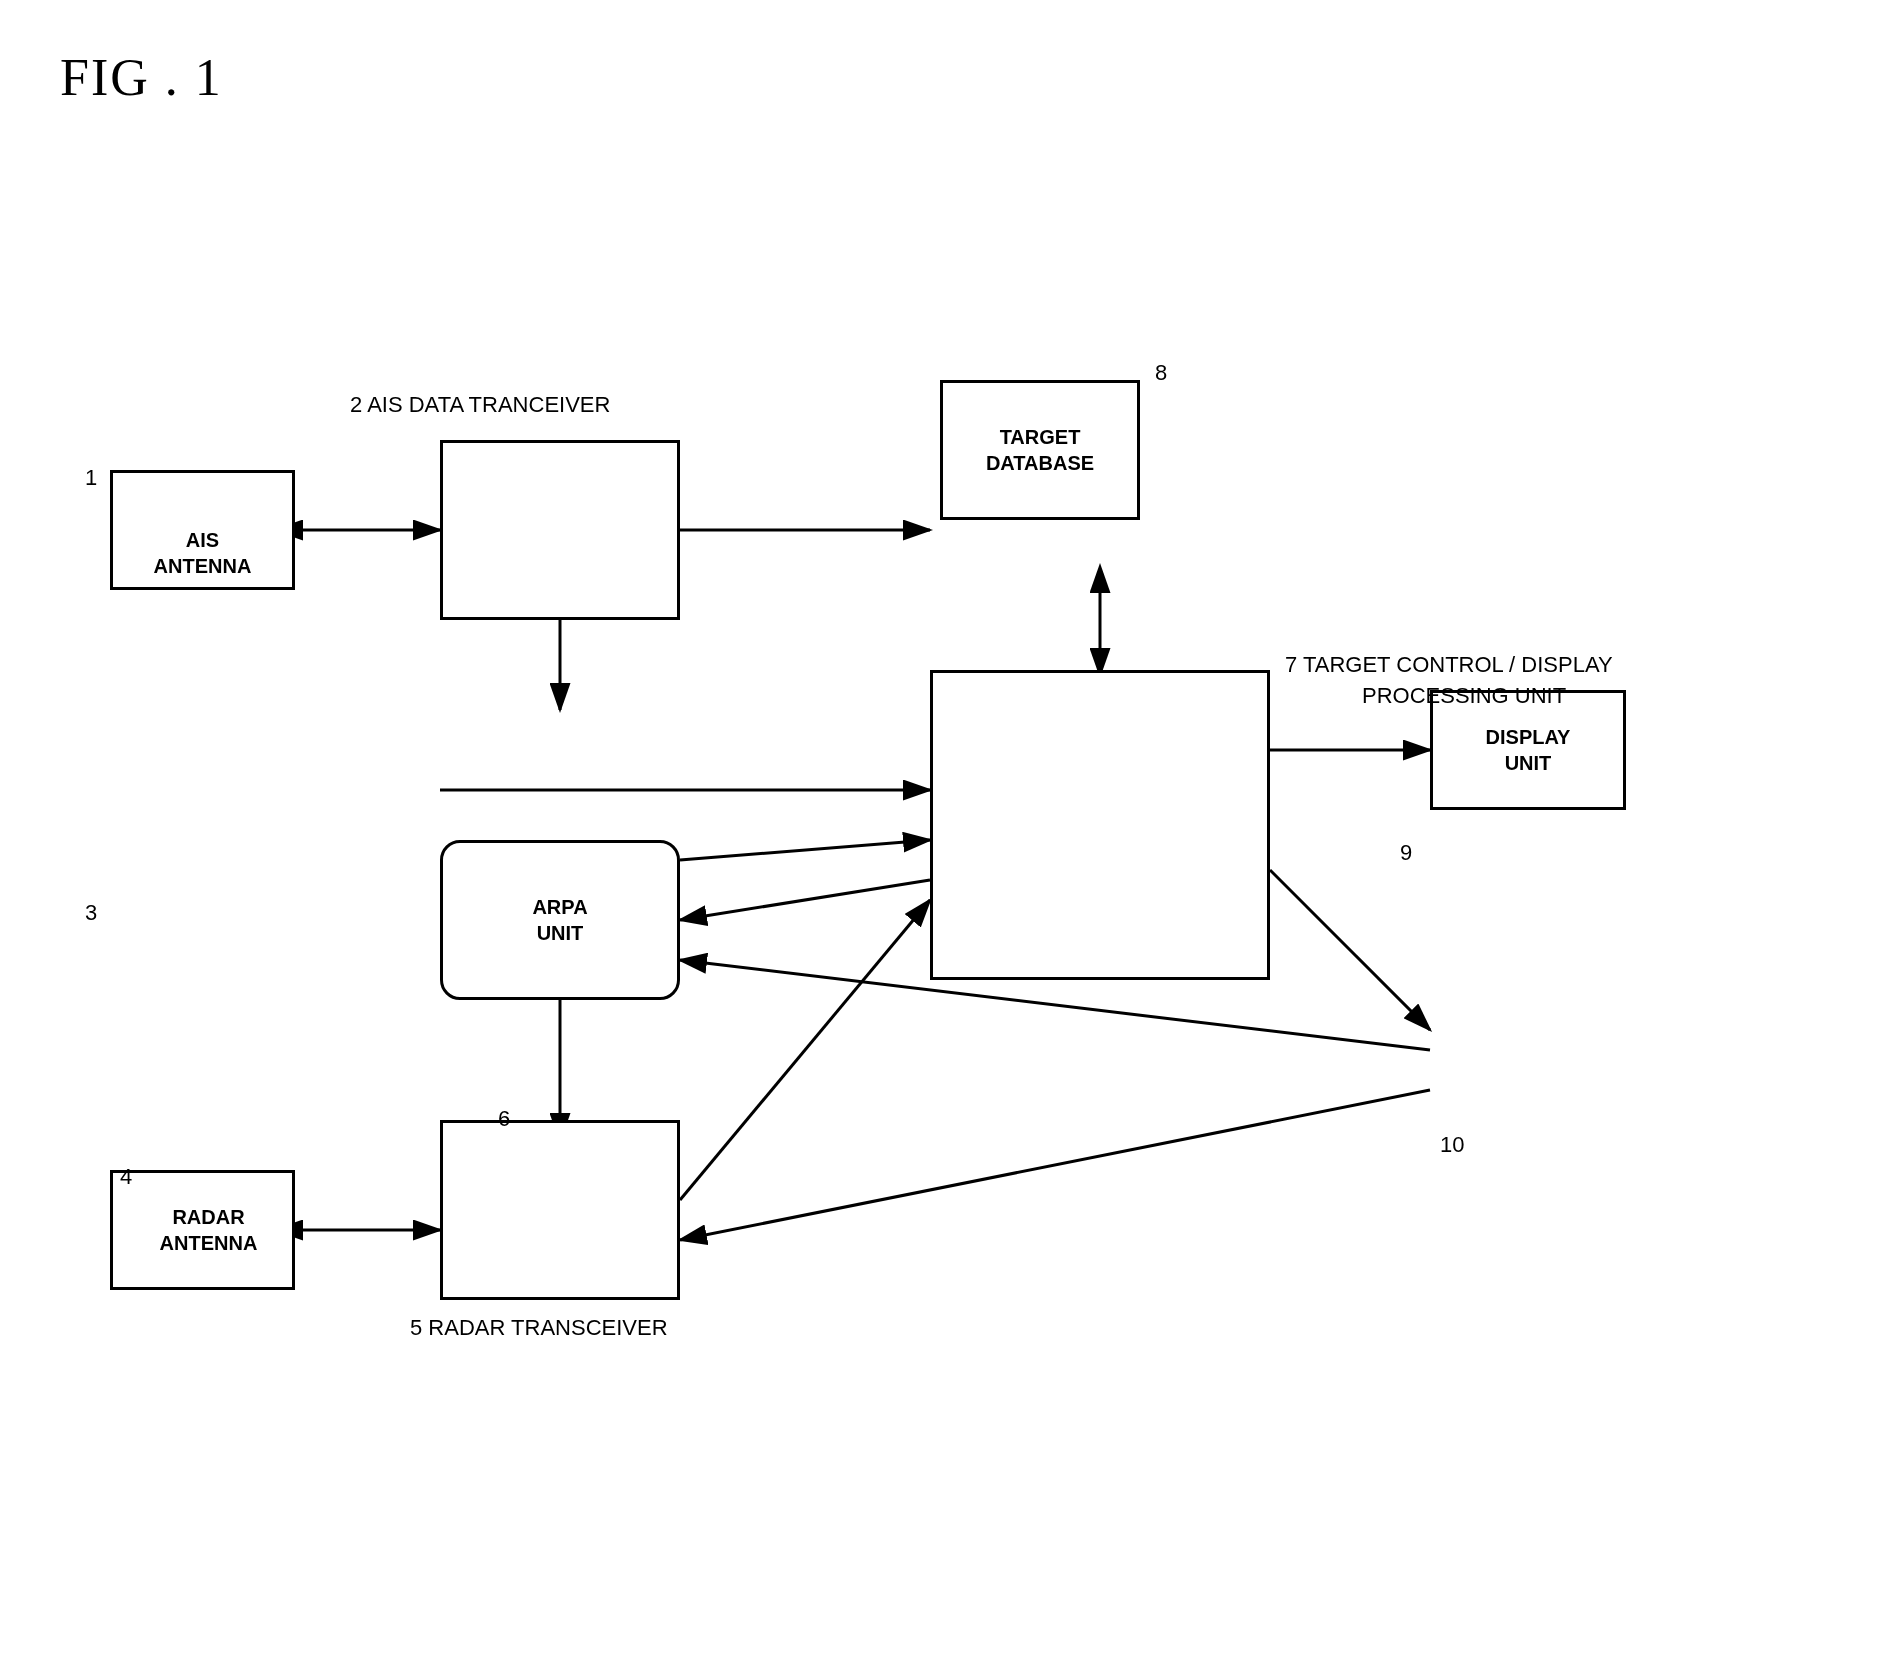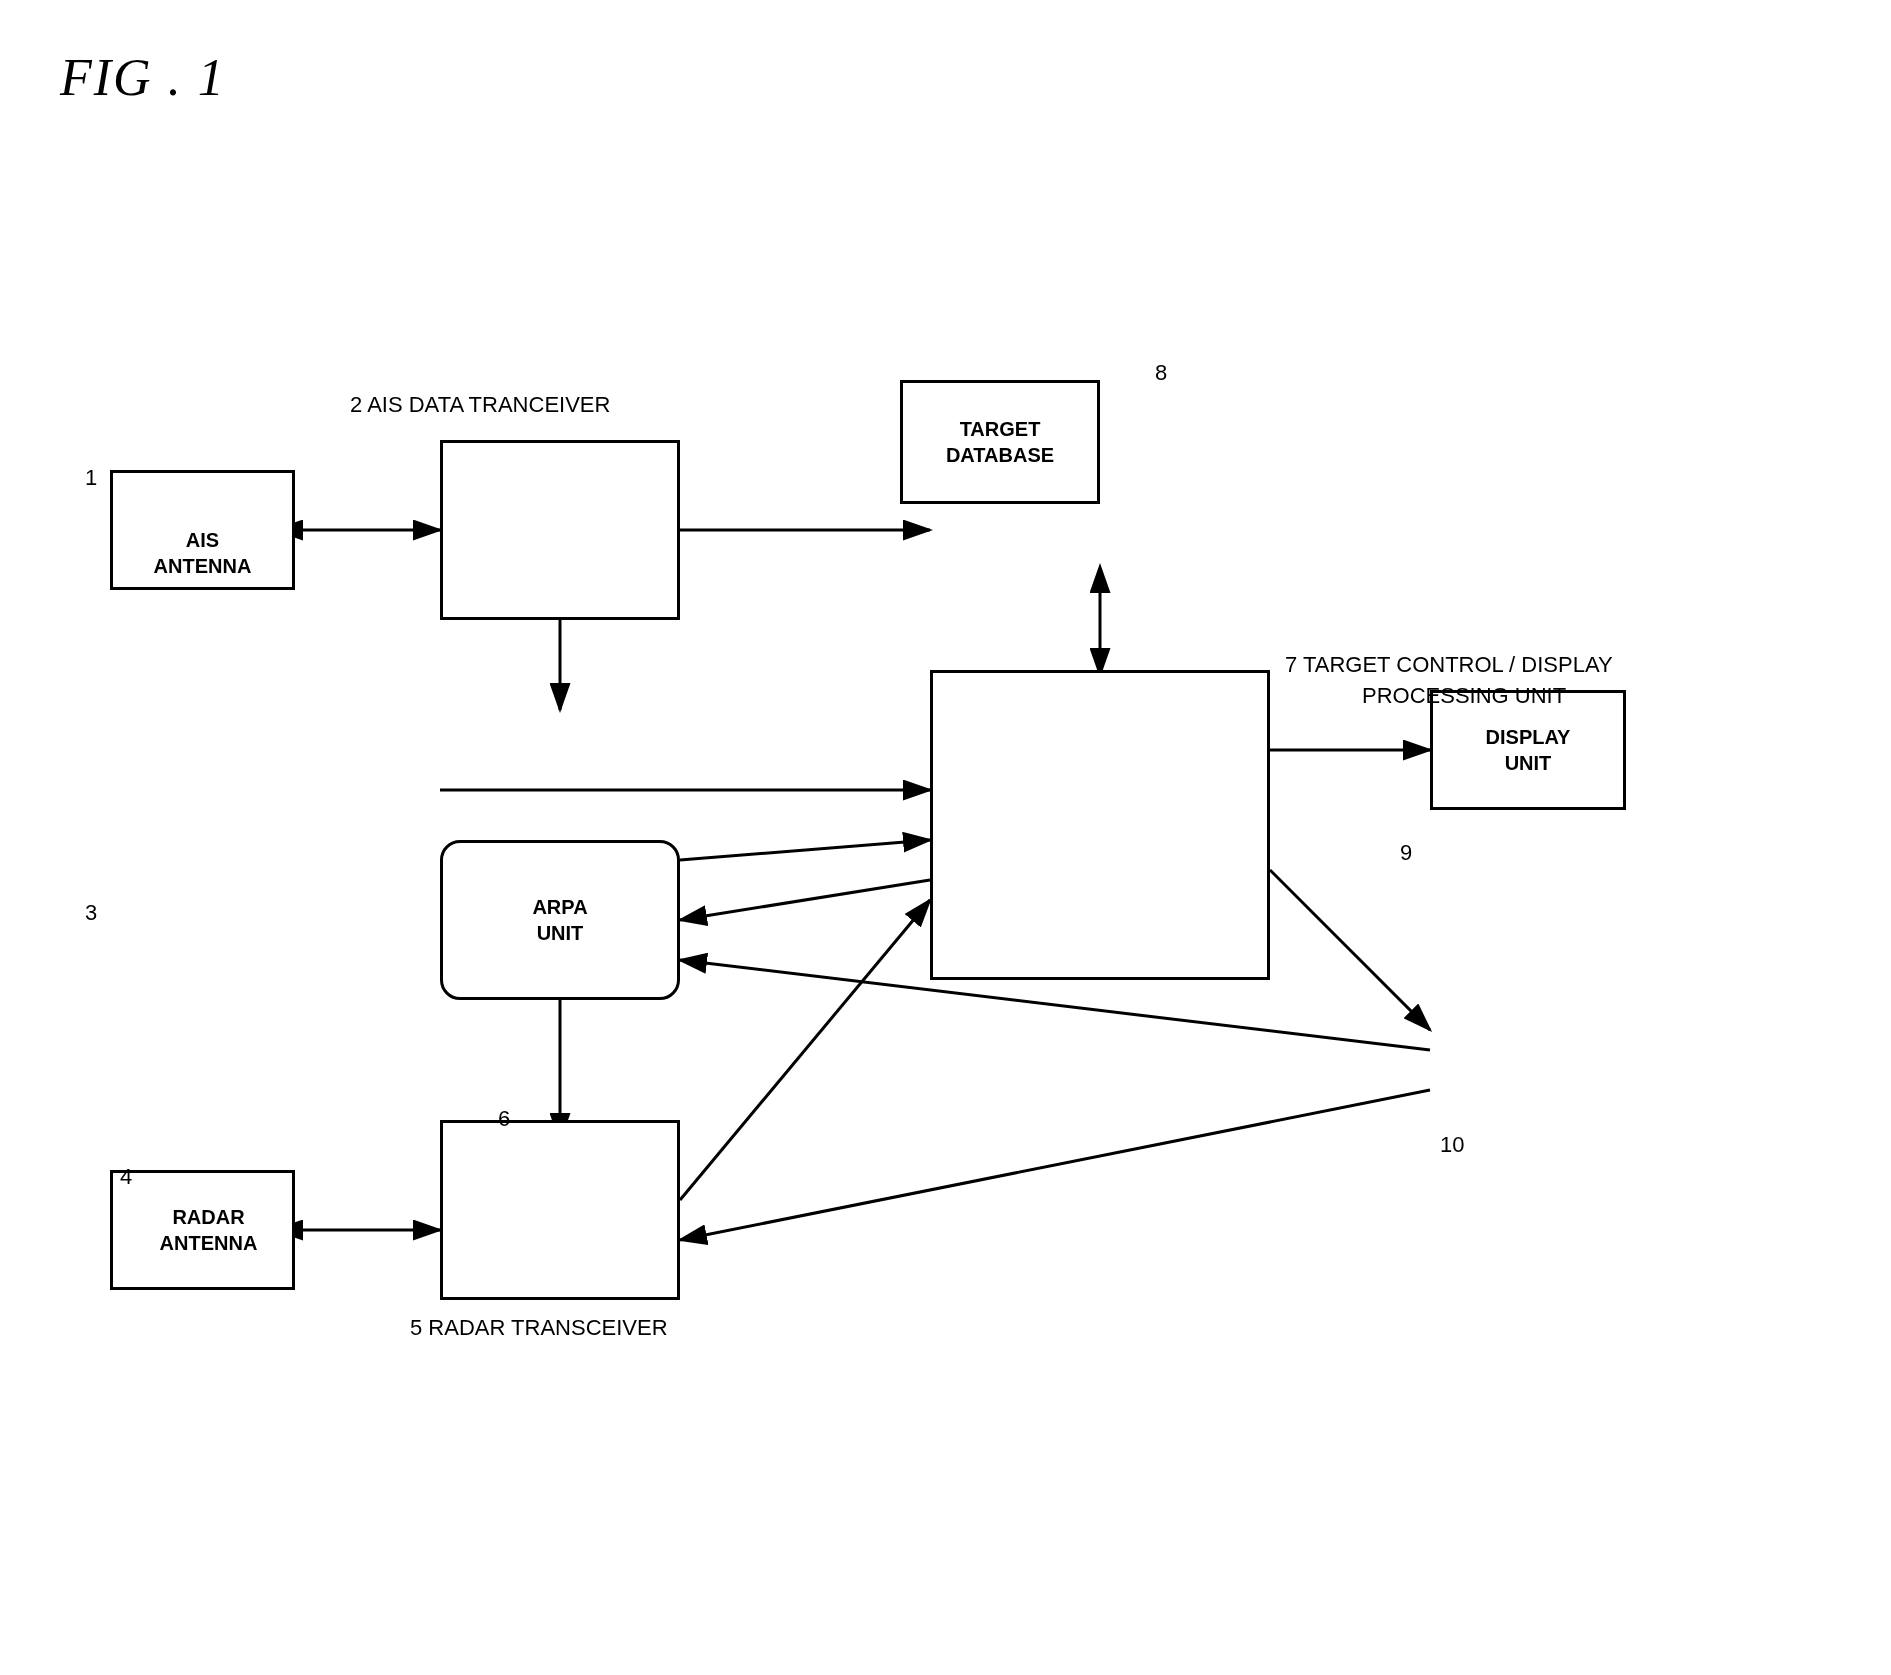--- a/index.html
+++ b/index.html
@@ -10,21 +10,20 @@
       position: relative;
       font-family: 'Times New Roman', Times, serif;
       overflow: hidden;
     }
 
     .fig-title {
       position: absolute;
       top: 48px;
       left: 60px;
       font-size: 52px;
-      font-style: italic;
       font-family: 'Times New Roman', serif;
       font-weight: normal;
       letter-spacing: 2px;
     }
 
     
     .diagram {
       position: absolute;
       top: 220px;
       left: 60px;
@@ -117,21 +116,21 @@
   </svg>
 
   <div class="box" style="left:50px; top:250px; width:185px; height:120px; font-size:20px;align-items:flex-end;">
     <span>AIS<br>ANTENNA</span>
   </div>
 
   <div class="box" style="left:380px; top:220px; width:240px; height:180px; font-size:20px;">
     <span></span>
   </div>
 
-  <div class="box" style="left:840px; top:160px; width:200px; height:124px; font-size:20px;">
+  <div class="box" style="left:880px; top:160px; width:200px; height:140px; font-size:20px;">
     <span>TARGET<br>DATABASE</span>
   </div>
 
 
   <div class="box" style="left:870px; top:450px; width:340px; height:310px; font-size:20px;">
     <span></span>
   </div>
 
   <div class="box" style="left:1370px; top:470px; width:196px; height:120px; font-size:20px;">
     <span>DISPLAY<br>UNIT</span>

